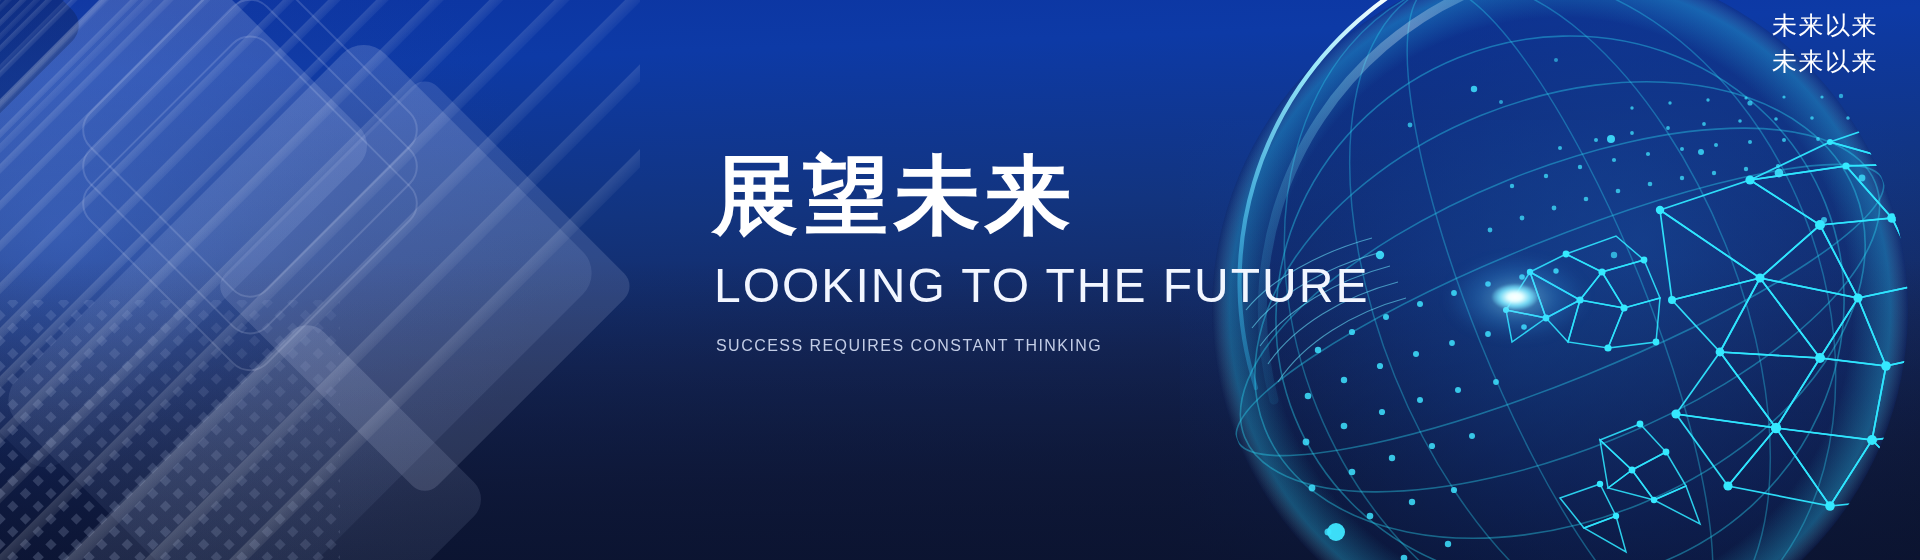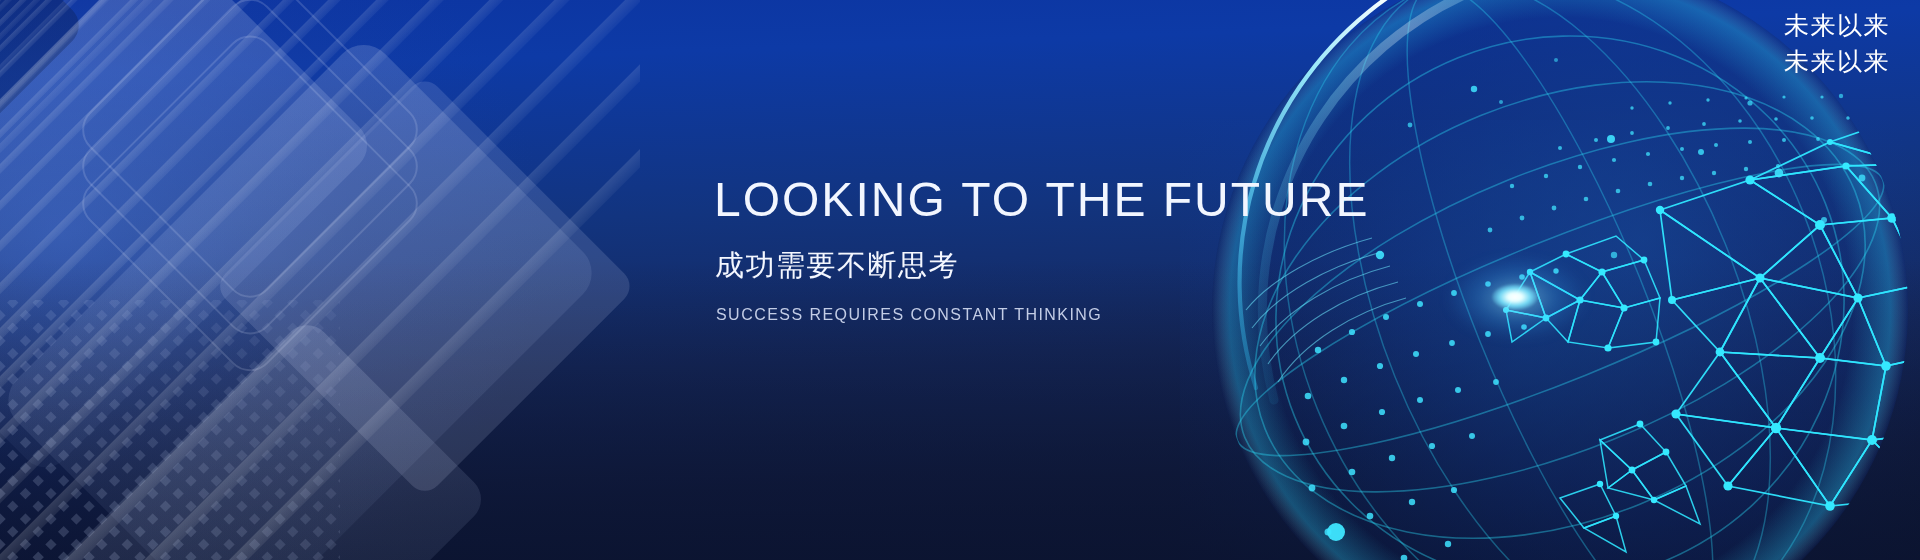--- a/index.html
+++ b/index.html
@@ -148,21 +148,21 @@
     line-height: 1.72;
     font-weight: 400;
     color: #c3cde6;
     letter-spacing: 1.45px;
     white-space: nowrap;
   }
 
   
   .corner-slogan {
     position: absolute;
-    right: 30px;
+    right: 42px;
     top: 8px;
     text-align: right;
   }
   .corner-line {
     font-size: 25px;
     line-height: 1.42;
     font-weight: 500;
     color: #ffffff;
     letter-spacing: 1.5px;
     white-space: nowrap;
@@ -526,24 +526,24 @@
       <circle cx="1862" cy="178" r="3.4" opacity="0.80"></circle>
       <circle cx="1750" cy="103" r="2.6" opacity="0.70"></circle>
       <circle cx="1380" cy="255" r="4.2" opacity="0.90"></circle>
       <circle cx="1614" cy="255" r="3.2" opacity="0.70"></circle>
       <circle cx="1841" cy="96" r="2.2" opacity="0.65"></circle>
       <circle cx="1556" cy="60" r="2.0" opacity="0.55"></circle>
     </g>
   </svg>
 
   <div class="text-block">
+    <div class="headline-cn">展望未来</div>
     <div class="headline-en">LOOKING TO THE FUTURE</div>
 
     <div class="sub-cn">
-      <div class="sub-cn-line">成功需要不断思考</div>
     </div>
 
     <div class="sub-en">
       <div class="sub-en-line">SUCCESS REQUIRES CONSTANT THINKING</div>
     </div>
   </div>
 
   <div class="corner-slogan">
     <div class="corner-line">未来以来</div>
     <div class="corner-line">未来以来</div>

